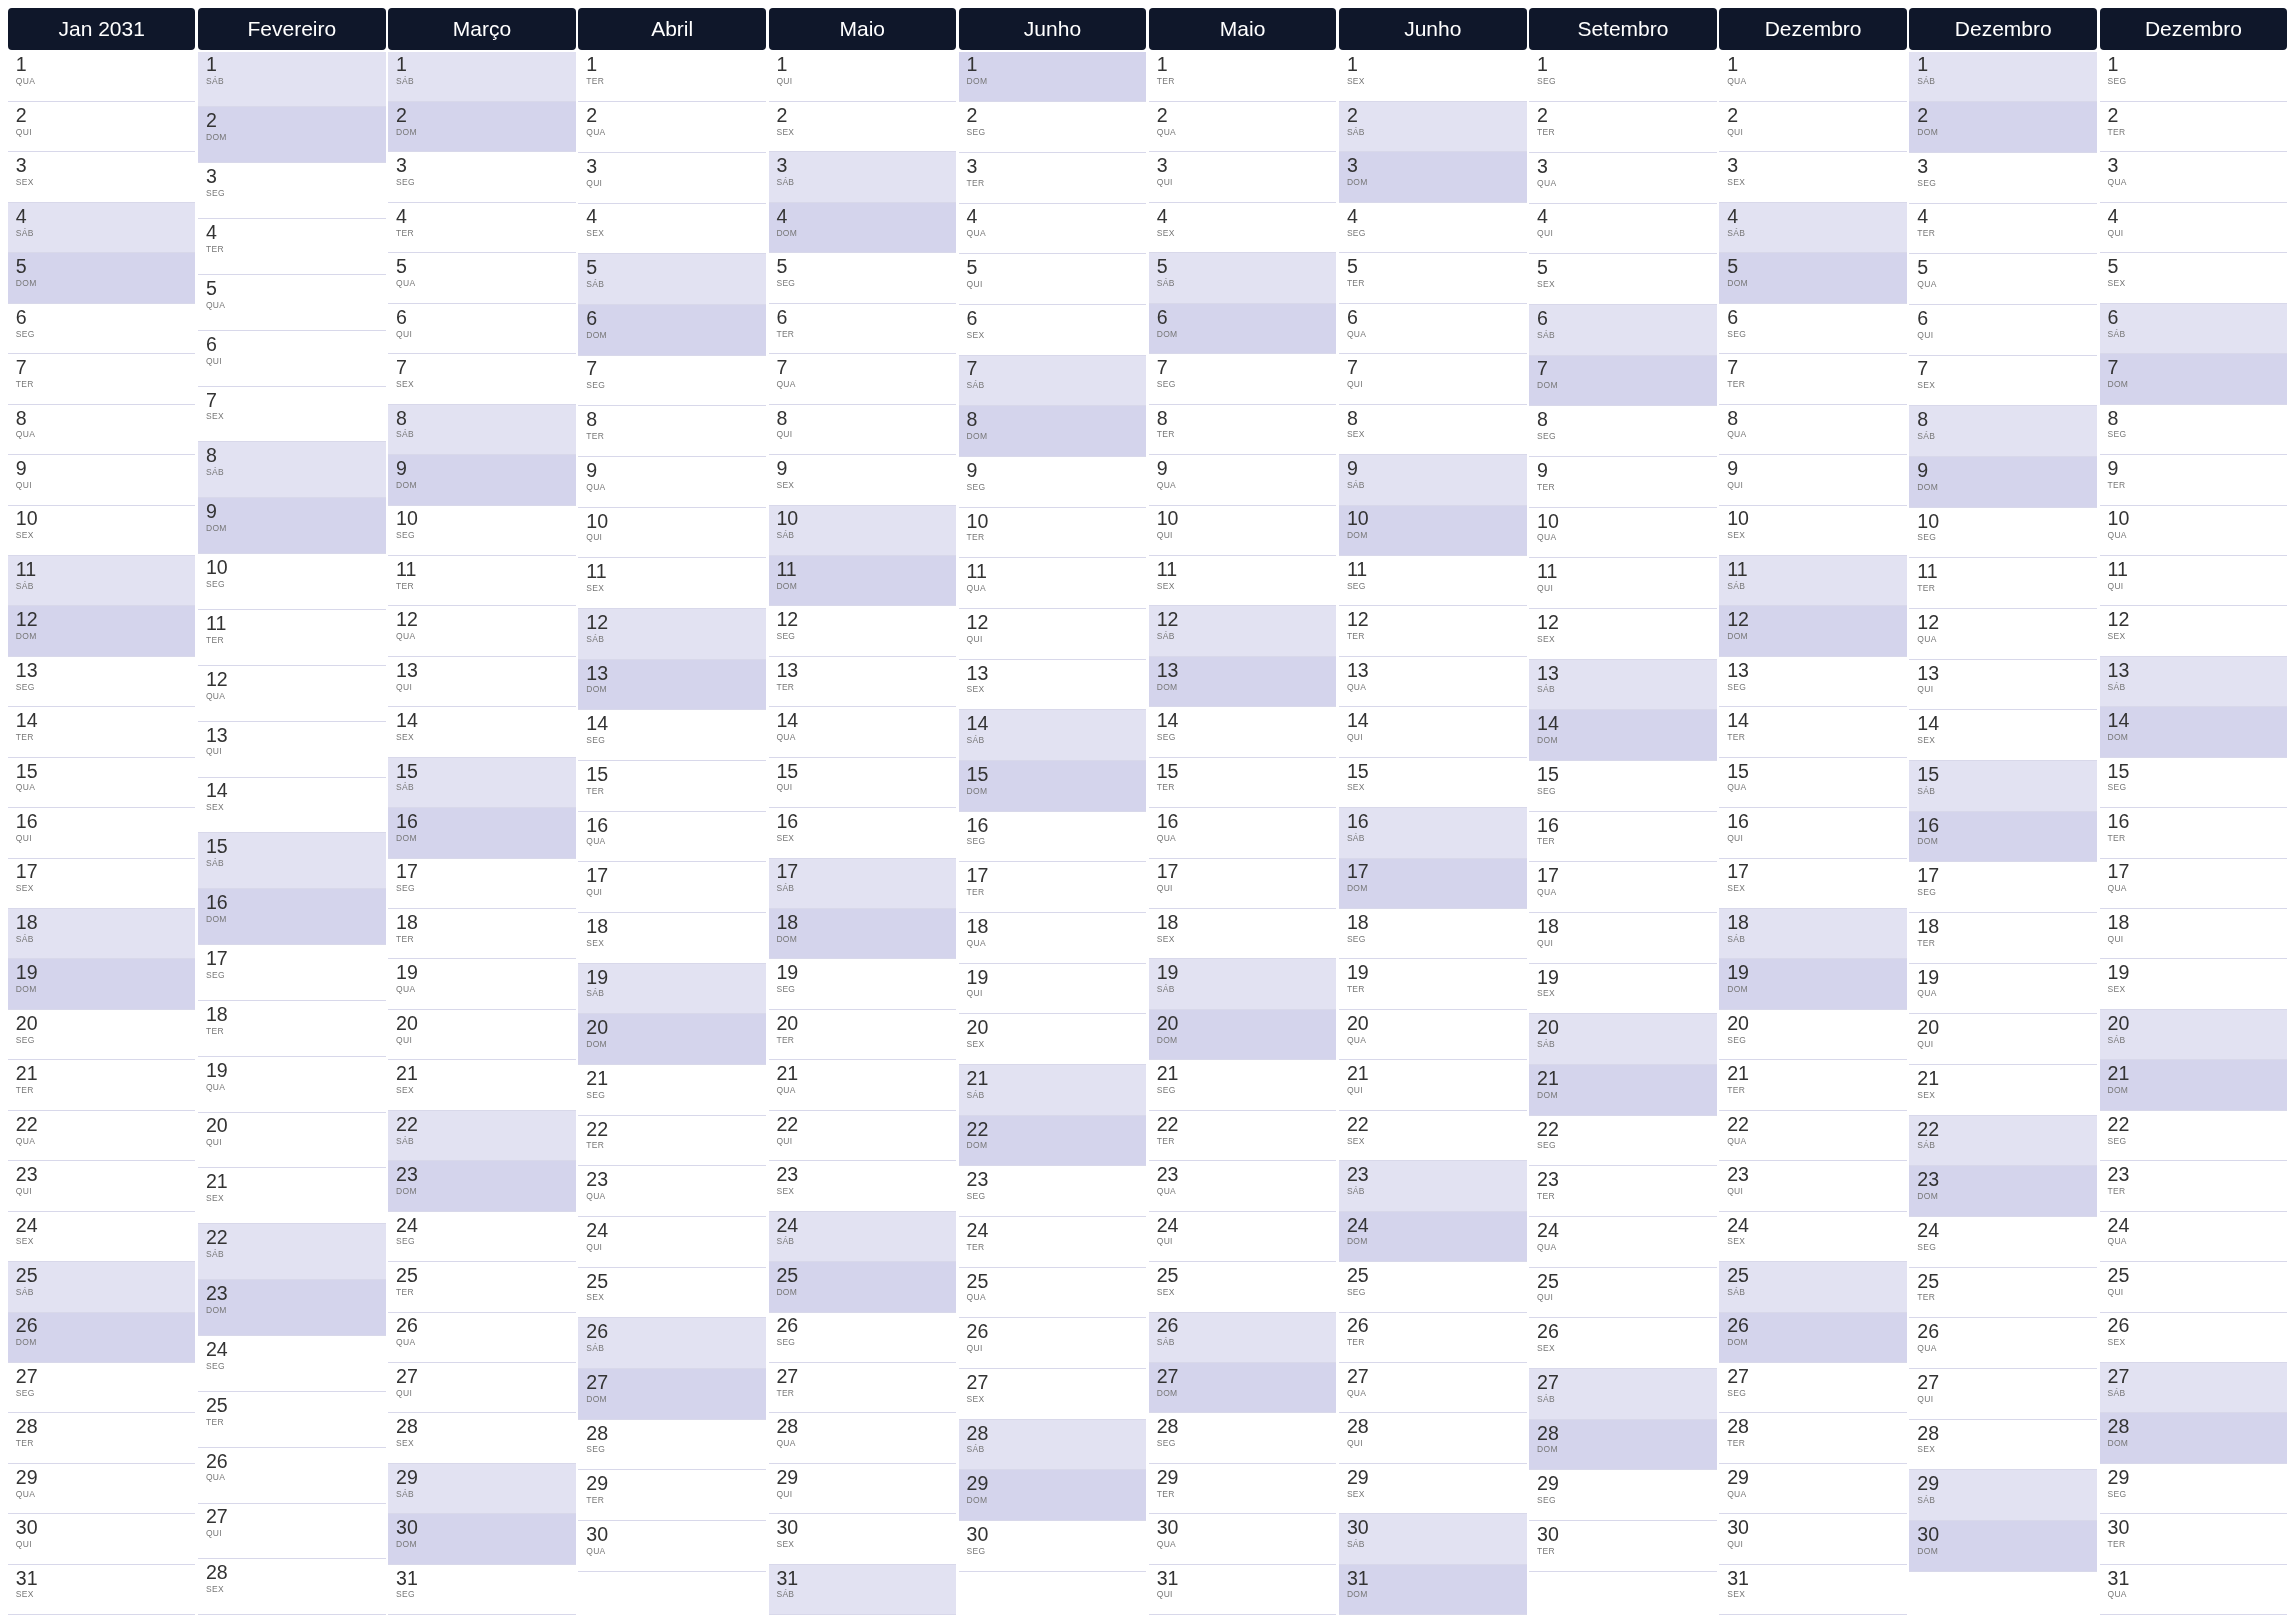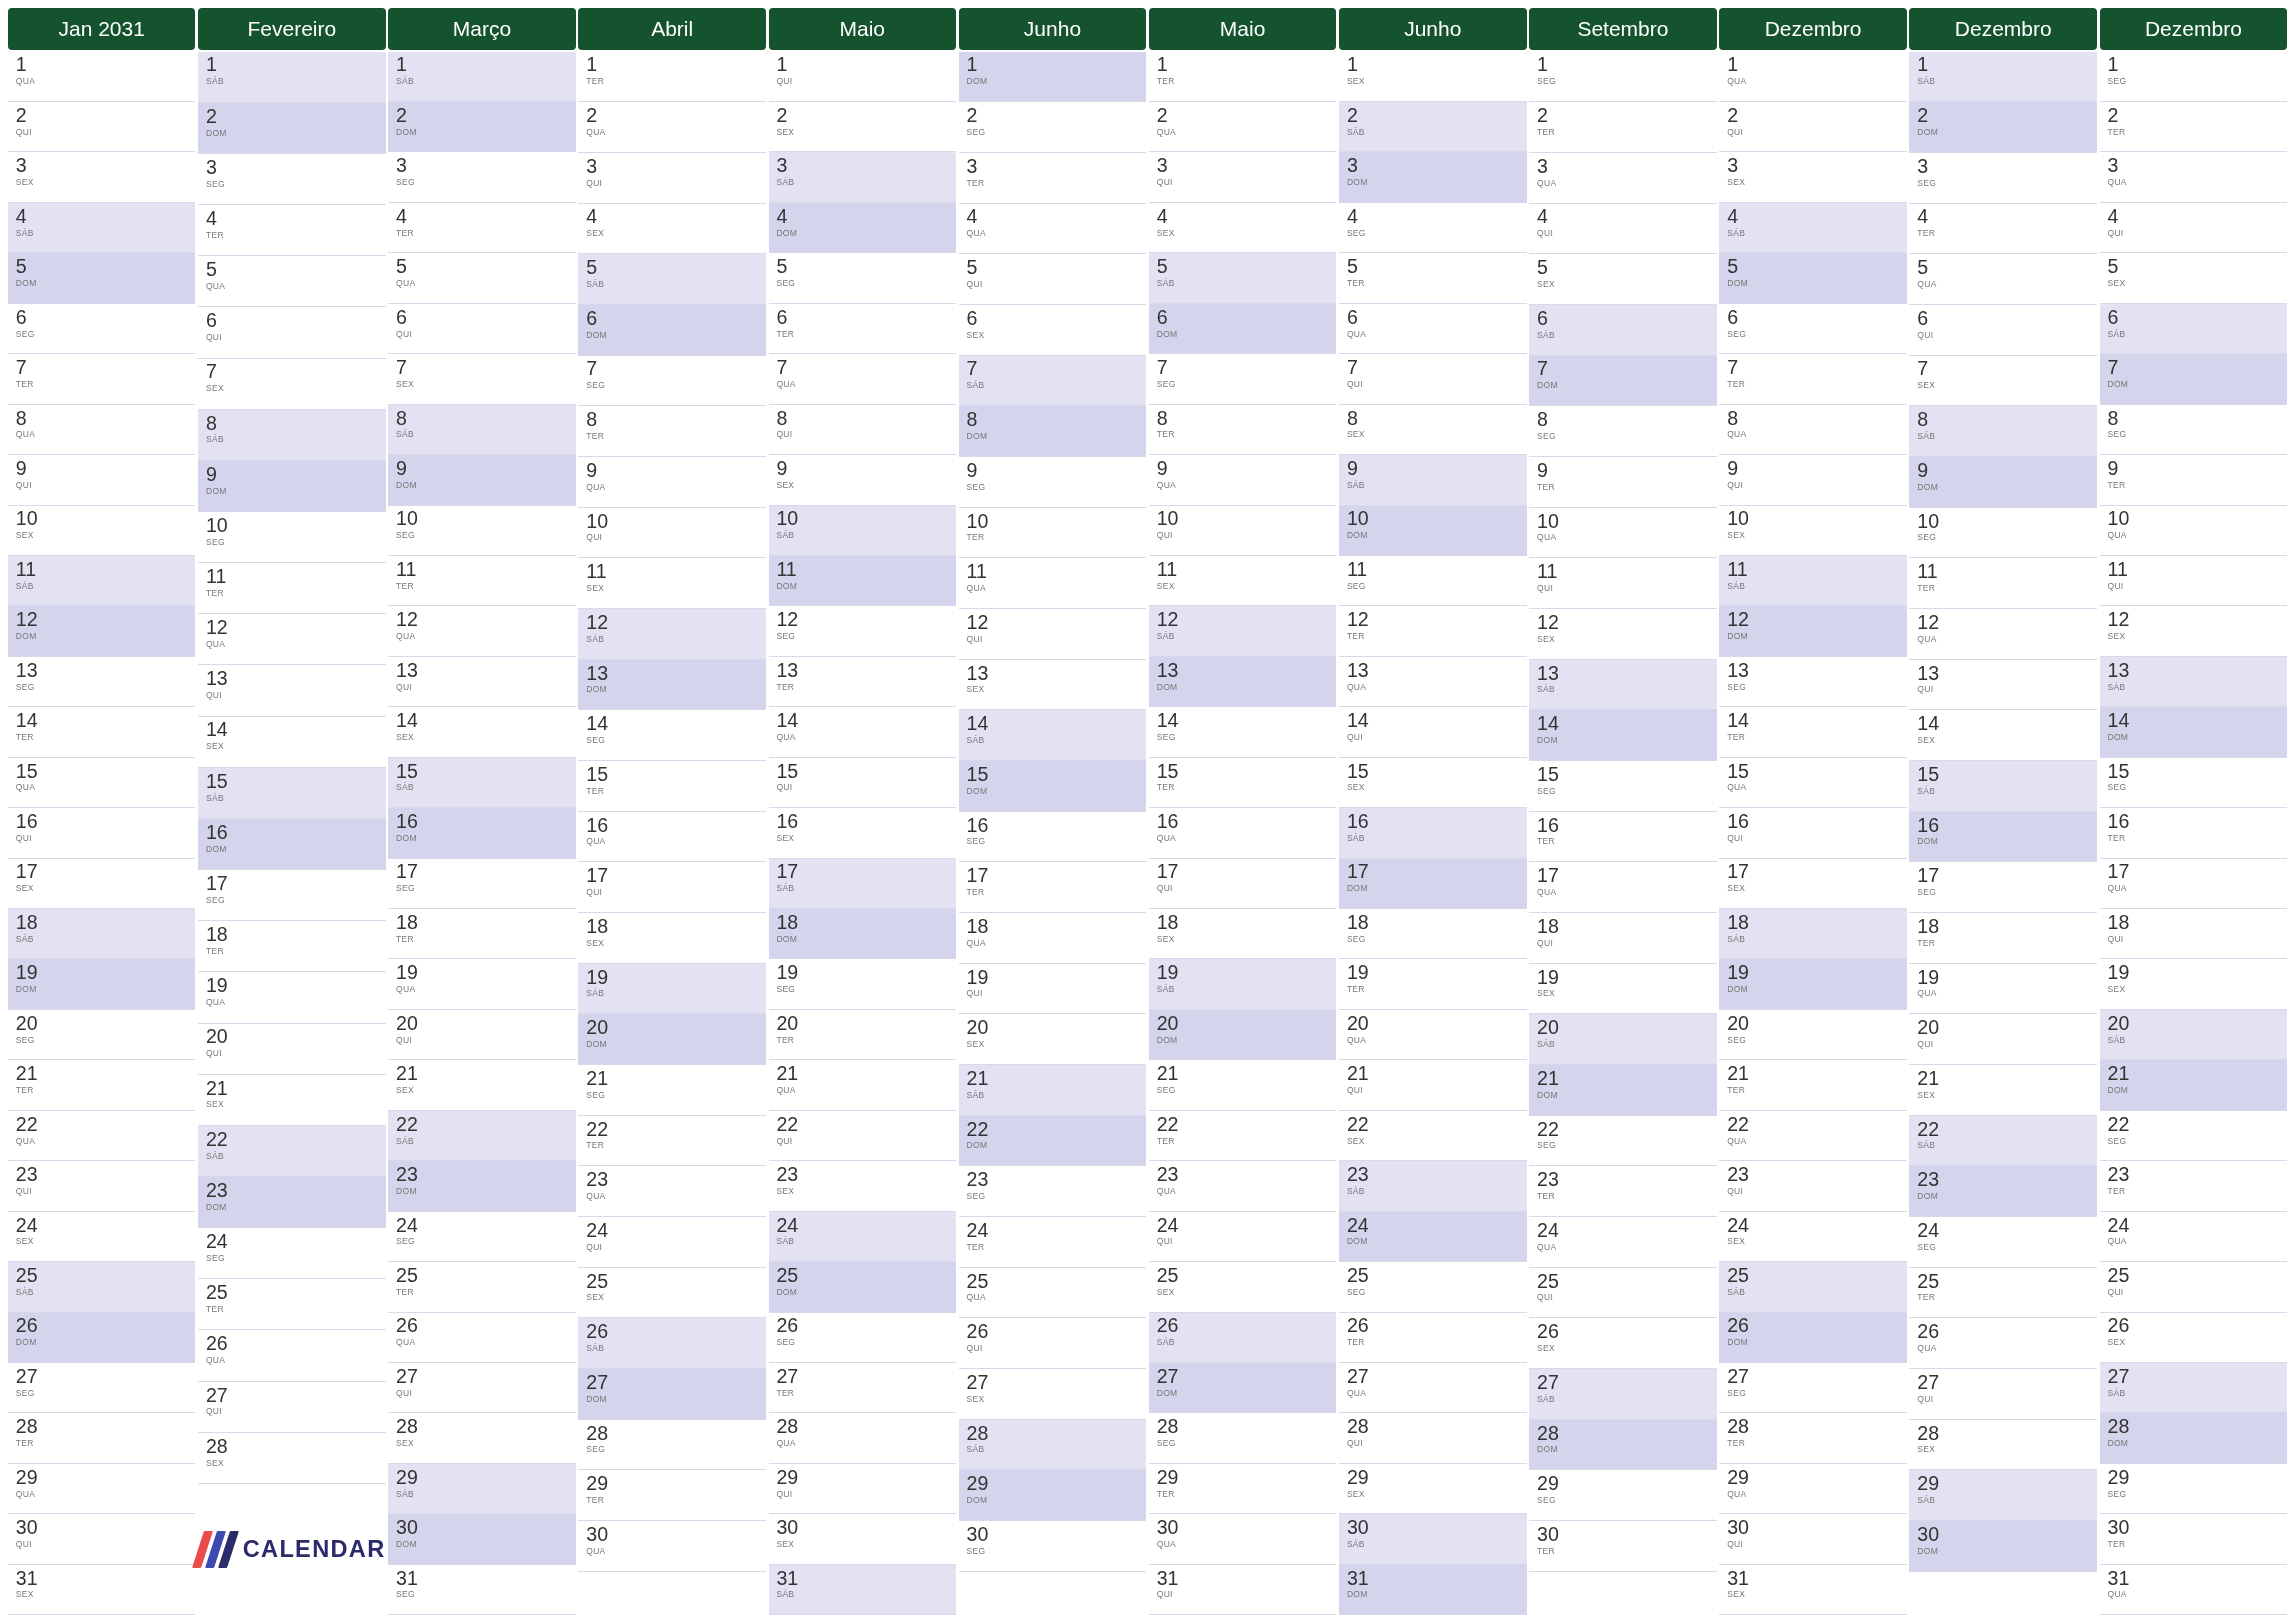--- a/index.html
+++ b/index.html
@@ -15,21 +15,21 @@
     width: 100%;
     height: 100%;
     gap: 2.6px;
   }
   .month-col {
     flex: 1;
     display: flex;
     flex-direction: column;
   }
   .month-header {
-    background: #14532d;
+    background: #0f172a;
     color: #fff;
     text-align: center;
     font-size: 21px;
     font-weight: 400;
     padding: 9.2px 0;
     border-radius: 3.9px;
     margin-bottom: 1.3px;
   }
   .days {
     flex: 1;
@@ -340,30 +340,20 @@
           <div class="day-abbr">QUA</div>
         </div>
         <div class="day-cell">
           <div class="day-num">27</div>
           <div class="day-abbr">QUI</div>
         </div>
         <div class="day-cell">
           <div class="day-num">28</div>
           <div class="day-abbr">SEX</div>
         </div>
-        <div class="logo-cell" style="flex: 3 1 0%;">
-          <div class="logo">
-            <div class="logo-stripes">
-              <div class="stripe red"></div>
-              <div class="stripe blue"></div>
-              <div class="stripe navy"></div>
-            </div>
-            <div class="logo-text">CALENDAR</div>
-          </div>
-        </div>
       </div>
     </div>
     <div class="month-col">
       <div class="month-header">Março</div>
       <div class="days">
         <div class="day-cell weekend">
           <div class="day-num">1</div>
           <div class="day-abbr">SÁB</div>
         </div>
         <div class="day-cell weekend sunday">

